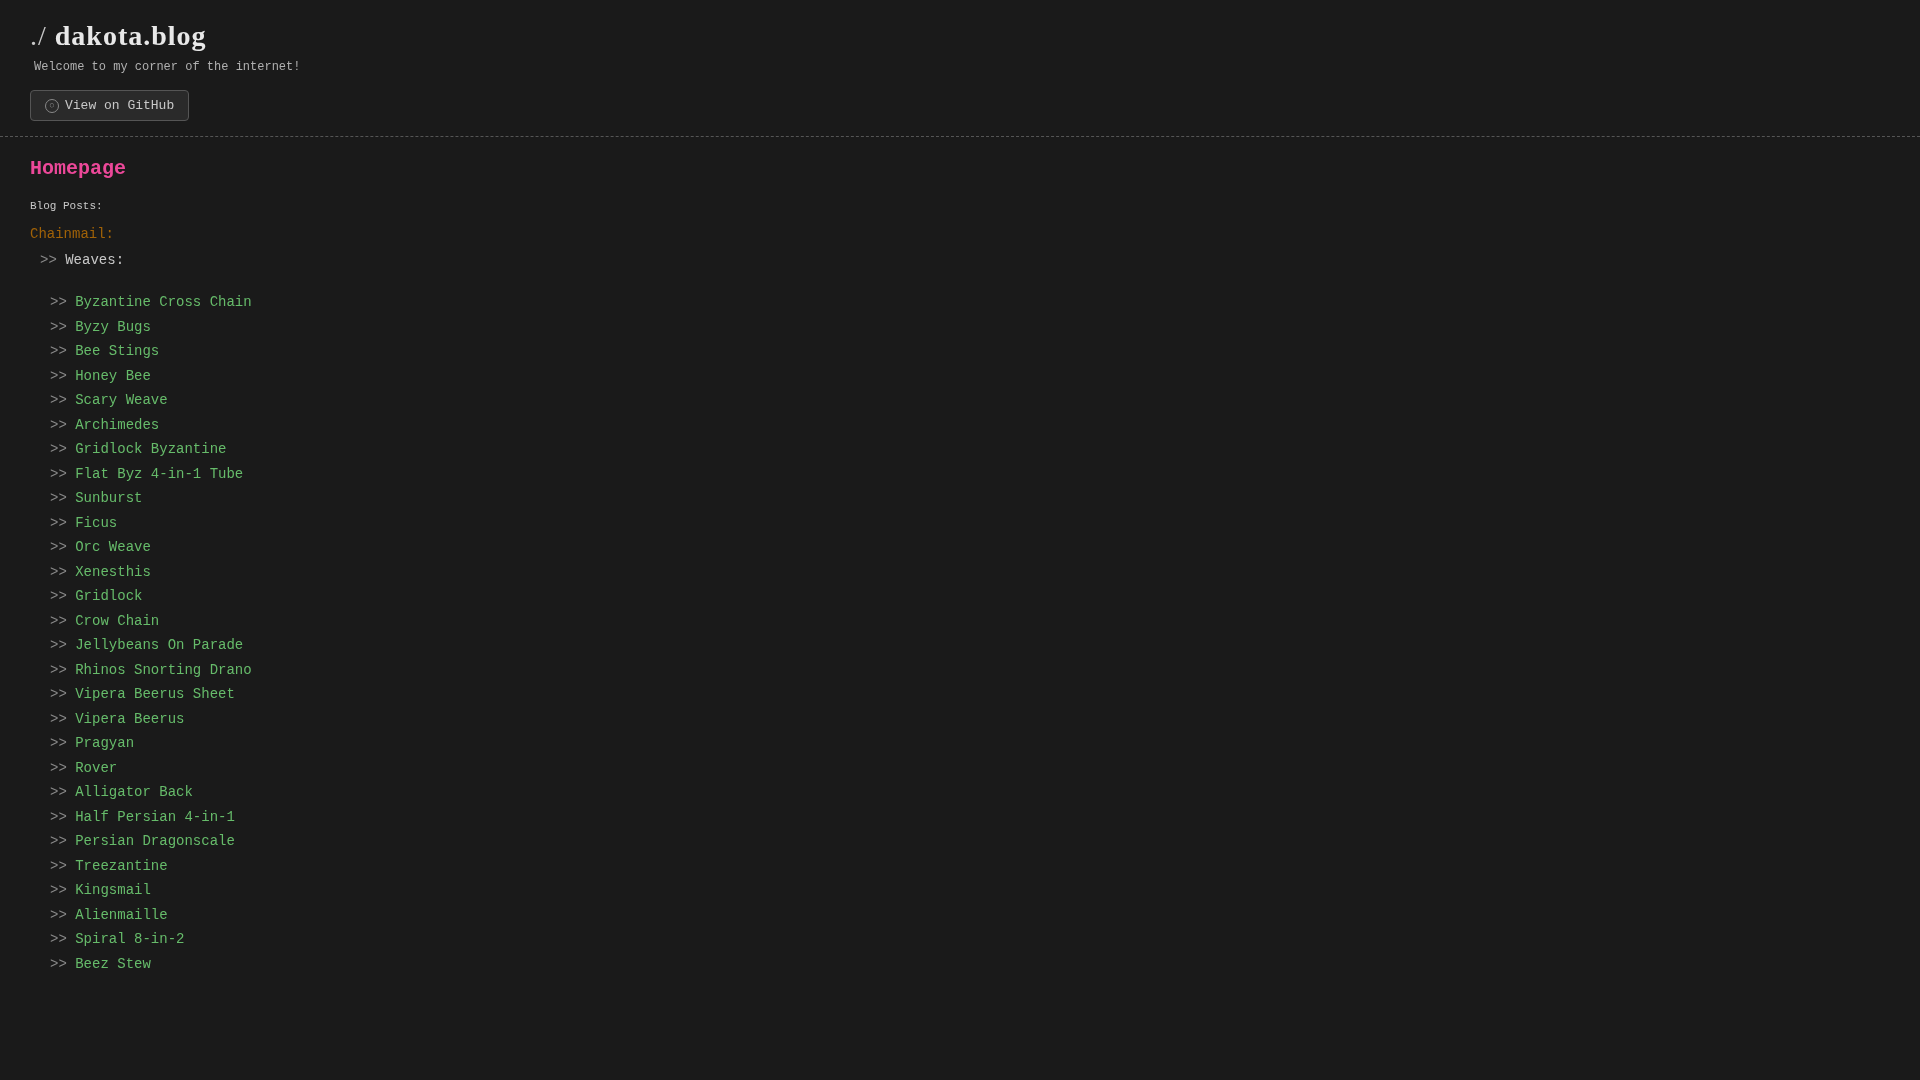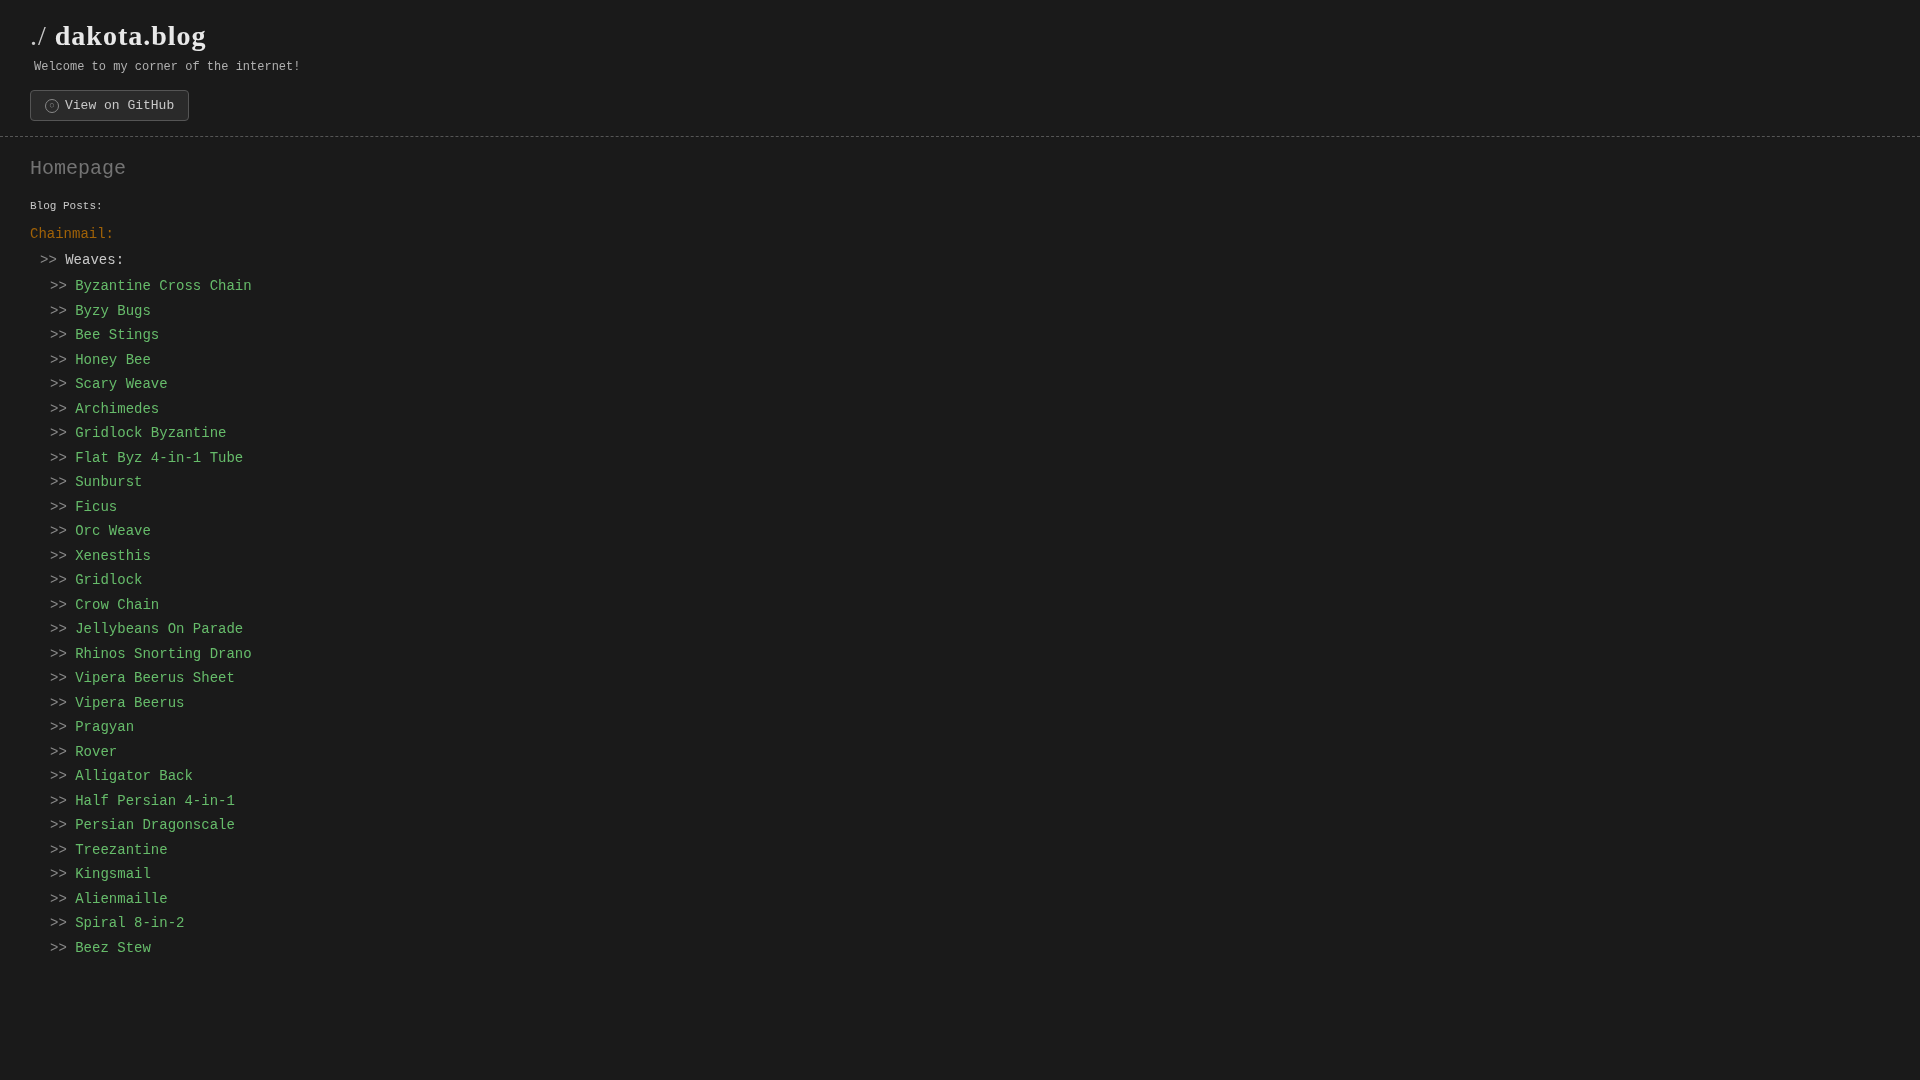--- a/index.html
+++ b/index.html
@@ -72,42 +72,42 @@
       border: none;
       border-top: 1px dashed #555;
       margin: 0;
     }
 
     .main-content {
       padding: 20px 30px;
     }
 
     .page-heading {
-      color: #737373;
+      color: #ec4899;
       font-size: 20px;
-      font-weight: normal;
+      font-weight: bold;
       margin-bottom: 20px;
     }
 
     .section-heading {
       color: #c8c8c8;
       font-size: 11px;
       margin-bottom: 14px;
     }
 
     .category-label {
       color: #a16207;
       font-size: 14px;
       margin-bottom: 10px;
     }
 
     .weaves-label {
       color: #c8c8c8;
       margin-left: 10px;
-      margin-bottom: 6px;
+      margin-bottom: 22px;
     }
 
     .weaves-prefix {
       color: #888;
     }
 
     .links-list {
       list-style: none;
       margin-left: 20px;
     }

